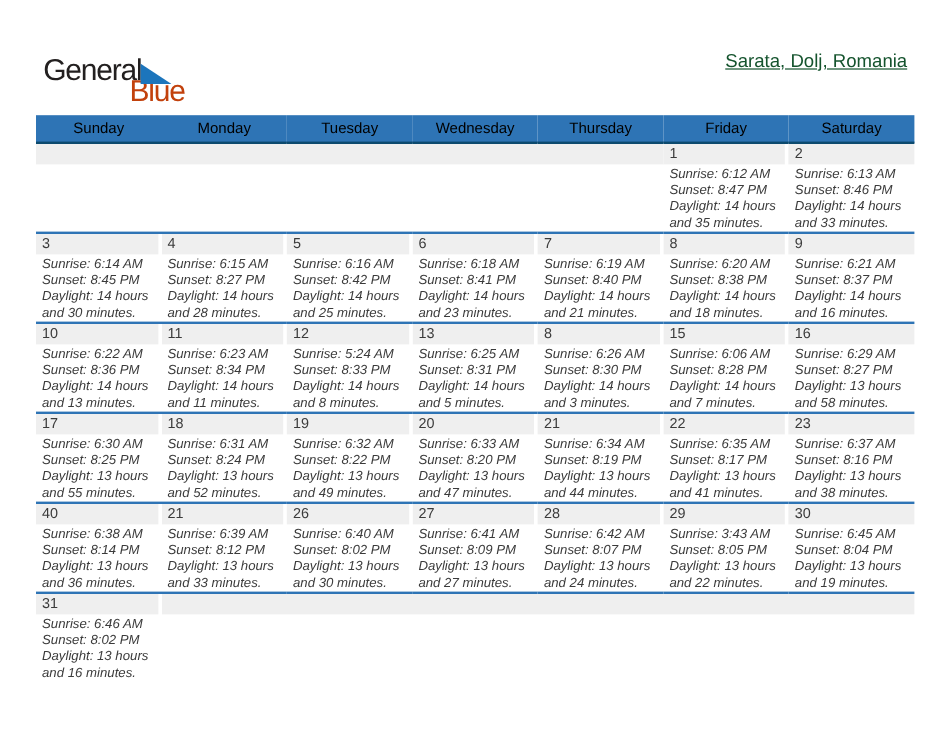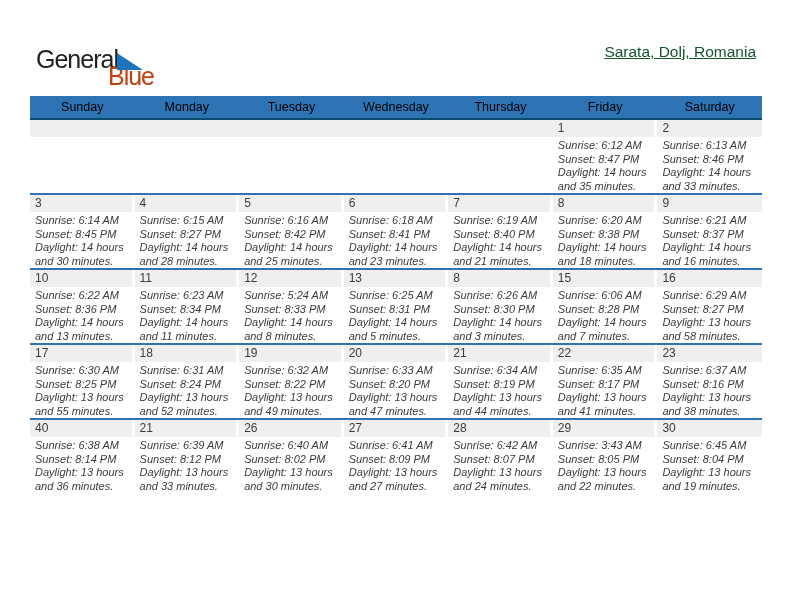--- a/index.html
+++ b/index.html
@@ -366,16 +366,30 @@
           <td>
             <div class="num-band">30</div>
             <div class="cell-body">
               <div>Sunrise: 6:45 AM</div>
               <div>Sunset: 8:04 PM</div>
               <div>Daylight: 13 hours</div>
               <div>and 19 minutes.</div>
             </div>
           </td>
         </tr>
+        <tr>
+          <td>
+            <div class="num-band">31</div>
+            <div class="cell-body">
+              <div>Sunrise: 6:46 AM</div>
+              <div>Sunset: 8:02 PM</div>
+              <div>Daylight: 13 hours</div>
+              <div>and 16 minutes.</div>
+            </div>
+          </td>
+          <td class="empty" colspan="6">
+            <div class="num-band"></div>
+          </td>
+        </tr>
       </tbody>
   </table>
 
 </div>
 
 </body></html>

